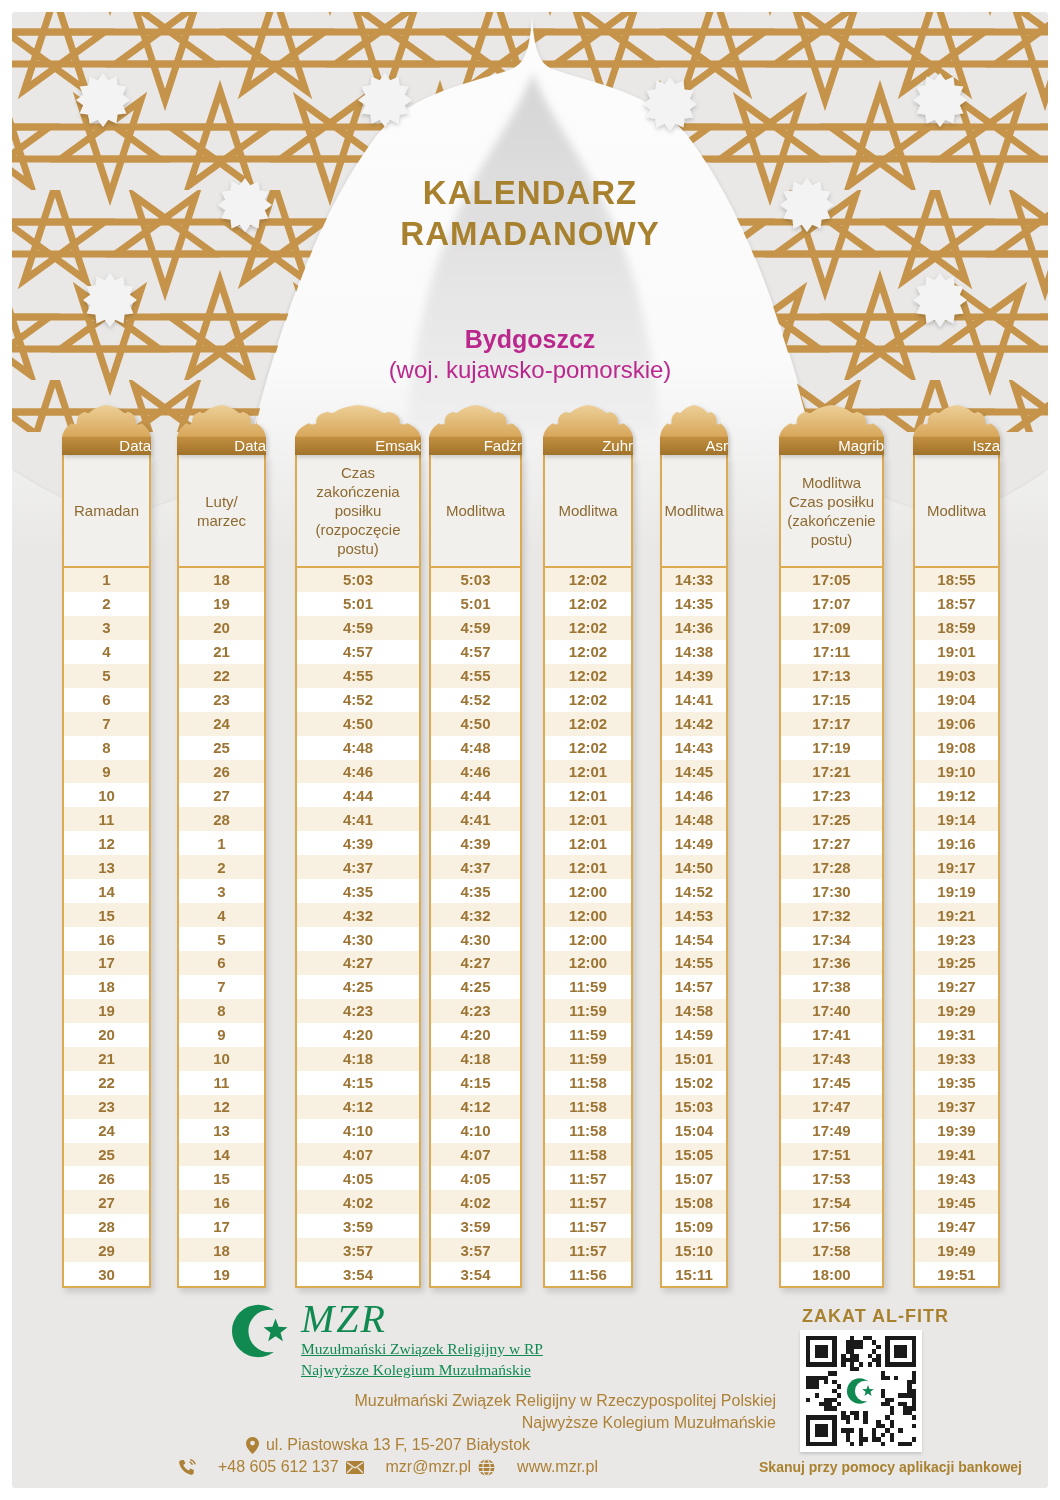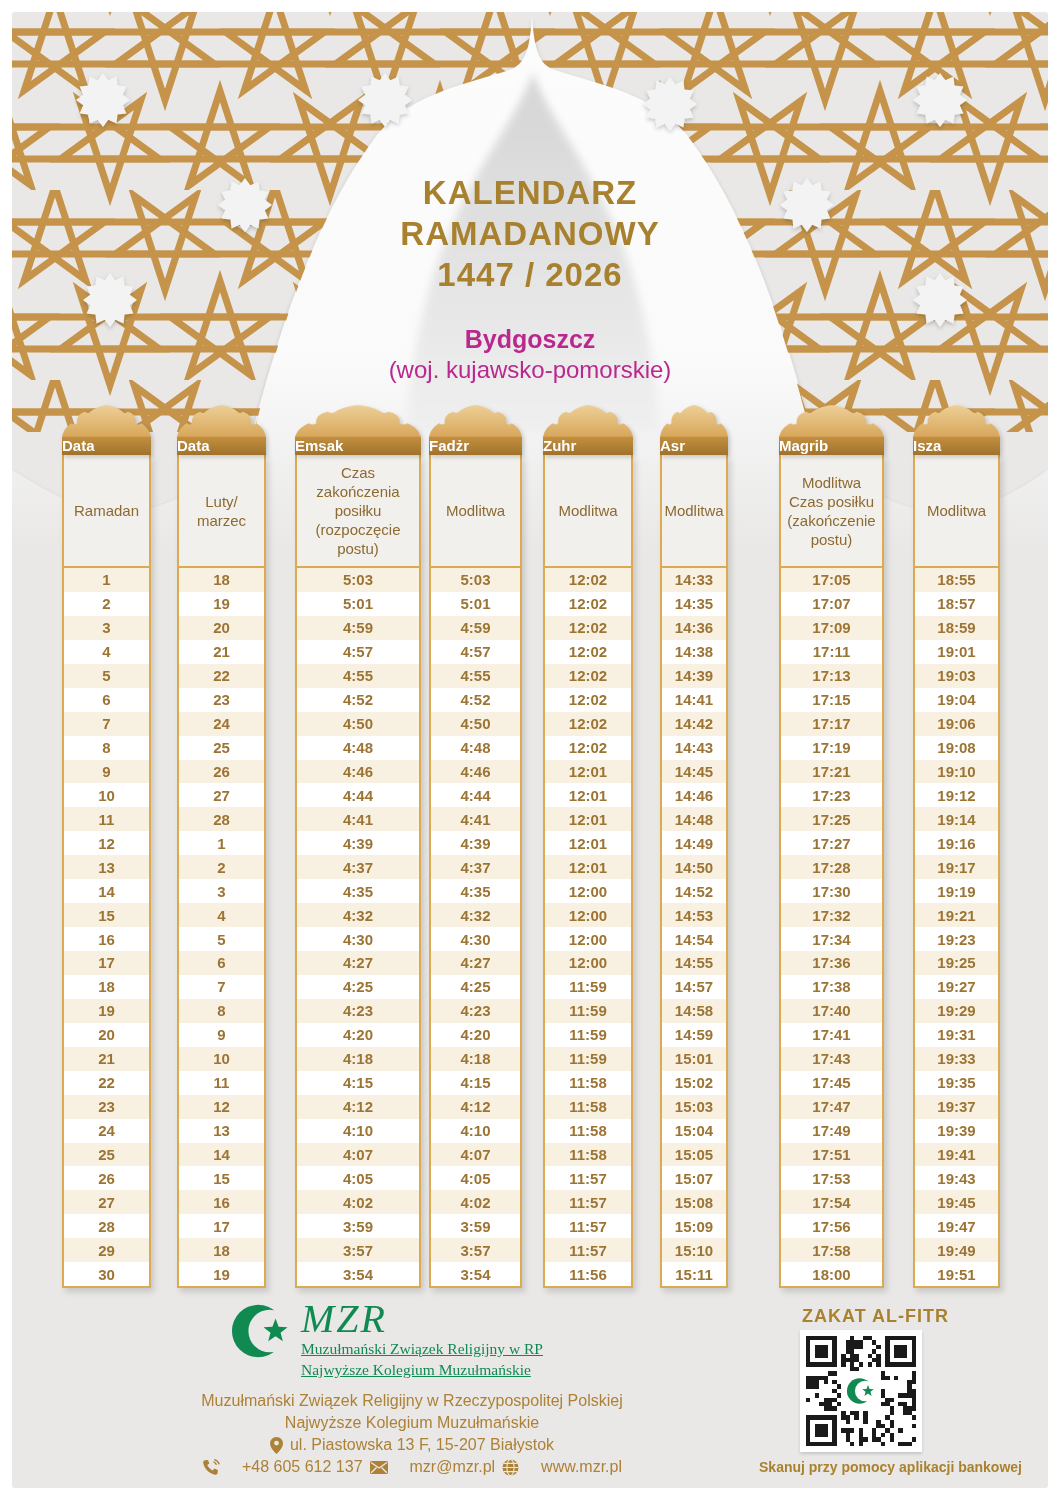--- a/index.html
+++ b/index.html
@@ -10,38 +10,38 @@
 
   .title-block{position:absolute;left:0;top:172px;width:100%;text-align:center;z-index:3;
     font-weight:bold;font-size:33px;line-height:41px;letter-spacing:1px;color:#a8812f;}
   .loc-block{position:absolute;left:0;top:326px;width:100%;text-align:center;z-index:3;color:#ba288e;}
   .loc-city{font-size:25px;font-weight:bold;line-height:27px;}
   .loc-region{font-size:24px;line-height:27px;margin-top:3px;}
 
   .col{position:absolute;top:405px;z-index:4;}
   .dome{position:relative;height:50px;}
   .dome svg{display:block;width:100%;height:50px;filter:drop-shadow(2px 2px 2px rgba(0,0,0,.18));}
-  .dome-label{position:absolute;left:0;right:0;bottom:1px;text-align:left;color:#ffffff;
-    font-weight:bold;font-size:15px;}
+  .dome-label{position:absolute;left:0;right:0;bottom:1px;text-align:right;color:#ffffff;
+    font-weight:normal;font-size:15px;}
   .colbody{box-sizing:border-box;border:2px solid #dcaa50;border-top:none;background:#ffffff;
     box-shadow:3px 4px 6px rgba(0,0,0,.14);}
   .subhead{box-sizing:border-box;height:113px;display:flex;align-items:center;justify-content:center;
     text-align:center;font-size:15px;line-height:19px;color:#8d6a31;background:#f2f0ed;
     border-bottom:2px solid #dcaa50;white-space:pre-line;padding:0 2px;}
   .rows{display:flex;flex-direction:column;height:718px;}
   .row{flex:1 1 0;display:flex;align-items:center;justify-content:center;
     font-weight:bold;font-size:15px;color:#9c7434;background:#ffffff;}
   .row:nth-child(odd){background:#f8f1e2;}
 
   .logo-block{position:absolute;left:230px;top:1300px;display:flex;gap:9px;z-index:3;}
   .logo-text{color:#118a52;font-family:"Liberation Serif",serif;}
   .logo-abbr{font-size:40px;line-height:38px;letter-spacing:2px;font-style:italic;}
   .logo-line{font-size:15.5px;line-height:21px;text-decoration:underline;}
-  .org-block{position:absolute;left:0;top:1390px;width:776px;text-align:center;z-index:3;
-    color:#ad8136;font-size:16px;line-height:22px;padding-left:24px;}
+  .org-block{position:absolute;left:0;top:1390px;width:776px;text-align:right;z-index:3;
+    color:#ad8136;font-size:16px;line-height:22px;}
   .org-row{display:flex;align-items:center;justify-content:center;gap:7px;}
   .contact-item{display:inline-flex;align-items:center;gap:22px;}
   .gold-ic{display:inline-block;vertical-align:middle;}
 
   .zakat-title{position:absolute;left:802px;top:1306px;z-index:3;color:#a9822f;
     font-weight:bold;font-size:18px;letter-spacing:1px;}
   .qr-box{position:absolute;left:800px;top:1330px;width:122px;height:122px;background:#ffffff;
     box-sizing:border-box;padding:6px;z-index:3;box-shadow:0 2px 3px rgba(0,0,0,.15);}
   .qr-box svg.qr{display:block;width:110px;height:110px;}
   .qr-logo{position:absolute;left:44px;top:44px;width:34px;height:34px;background:#ffffff;
@@ -130,21 +130,20 @@
         C16,14 20,10 26,8 C28,10 30,10 32,8 C36,4 42,2 47,0.6 C49,0.1 51,0.1 53,0.6
         C58,2 64,4 68,8 C70,10 72,10 74,8 C80,10 84,14 83,22 C85,24 87,24 89,22
         C95,26 99,31 100,40 L100,60 Z"></path>
       <rect x="0" y="38" width="100" height="22" fill="url(#bandGrad)"></rect>
     </g>
   </svg>
 
   <div class="title-block">
     <div>KALENDARZ</div>
     <div>RAMADANOWY</div>
-    <div>1447 / 2026</div>
   </div>
   <div class="loc-block">
     <div class="loc-city">Bydgoszcz</div>
     <div class="loc-region">(woj. kujawsko-pomorskie)</div>
   </div>
 
   <div class="col" style="left:62px;width:89px">
     <div class="dome">
       <svg class="domesvg" viewBox="0 0 100 60" preserveAspectRatio="none">
     <g>

